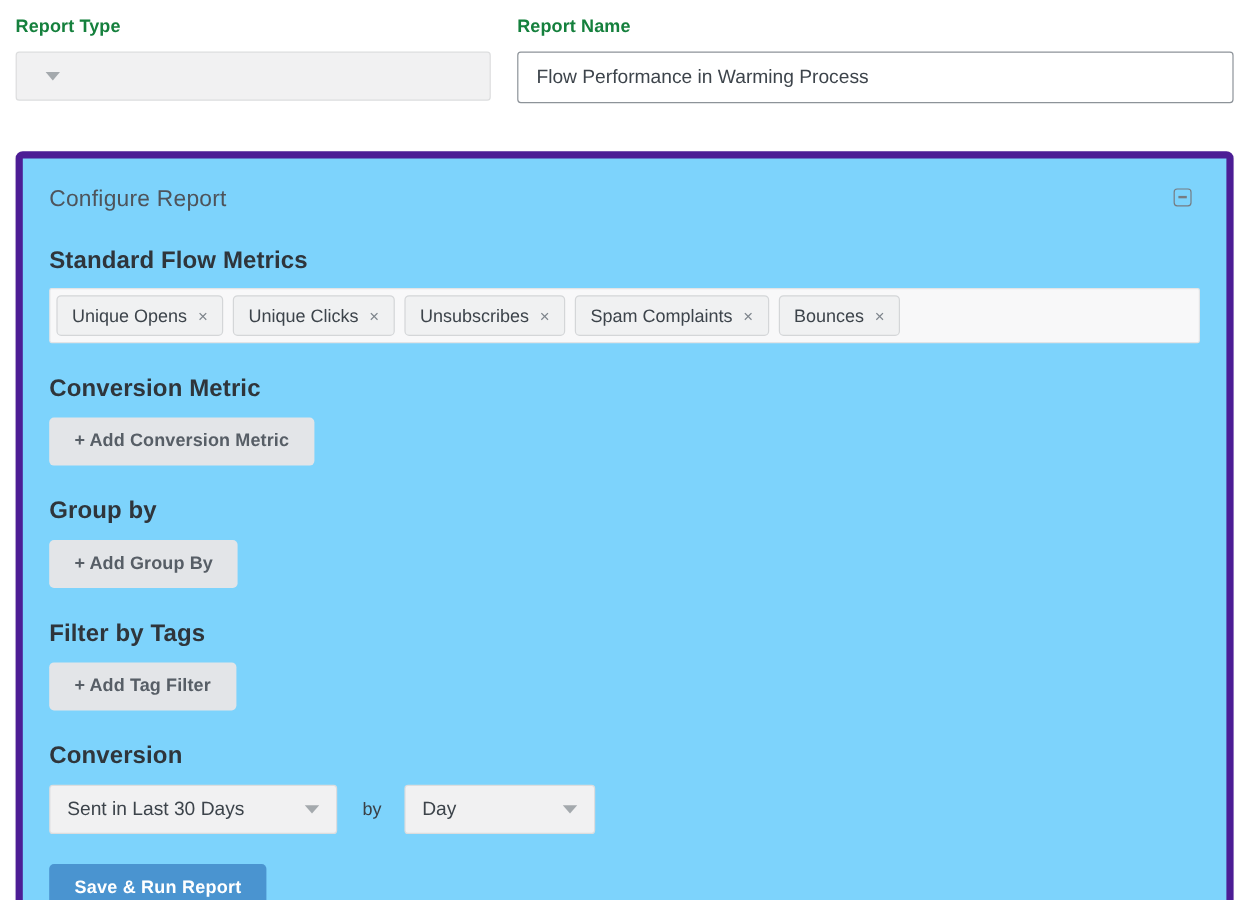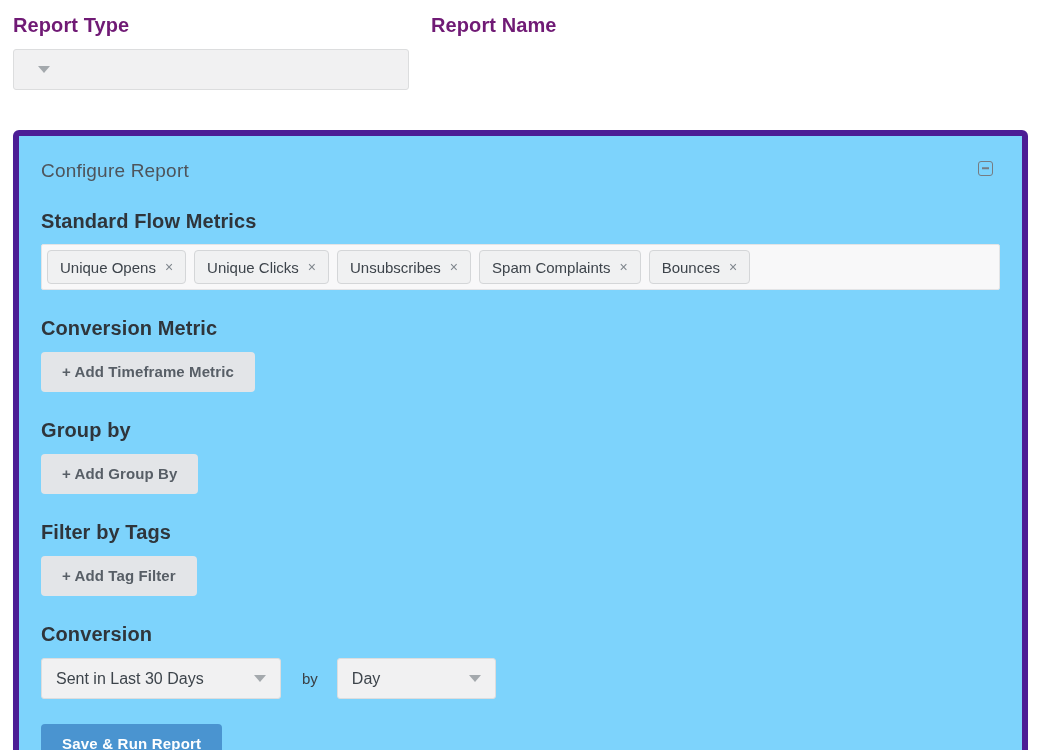--- a/index.html
+++ b/index.html
@@ -6,21 +6,21 @@
   html, body { width: 1042px; height: 750px; background: #ffffff; }
   body {
     font-family: "Liberation Sans", "DejaVu Sans", sans-serif;
     color: #31373d;
   }
   .page { padding: 14px 14px 0 13px; }
 
   
   .top-row { display: flex; gap: 22px; align-items: flex-start; }
   .field-label {
-    font-size: 20px; font-weight: 700; color: #701a75;
+    font-size: 15px; font-weight: 700; color: #15803d;
     margin-bottom: 12px; letter-spacing: .1px;
   }
   .col-type { width: 396px; flex: 0 0 auto; }
   .col-name { flex: 1 1 auto; }
 
   .select {
     height: 41px; background: #f1f1f2; border: 1px solid #dcddde;
     border-radius: 3px; display: flex; align-items: center;
     padding: 0 14px; font-size: 16px; color: #3d444b; cursor: pointer;
     position: relative;
@@ -110,20 +110,21 @@
 
   <div class="top-row">
     <div class="col-type">
       <div class="field-label">Report Type</div>
       <div class="select">
         <span class="caret"></span>
       </div>
     </div>
     <div class="col-name">
       <div class="field-label">Report Name</div>
+      <input class="text-input" type="text" value="Flow Performance in Warming Process" style="">
     </div>
   </div>
 
   <div class="card">
 
     <div class="card-header">
       <div class="card-title">Configure Report</div>
       <div class="collapse-btn">
         <span class="collapse-icon"></span>
       </div>
@@ -149,21 +150,21 @@
         <span class="chip-x">×</span>
       </span>
       <span class="chip">
         <span>Bounces</span>
         <span class="chip-x">×</span>
       </span>
     </div>
 
     
     <div class="section-label">Conversion Metric</div>
-    <button class="add-btn">+ Add Timeframe Metric</button>
+    <button class="add-btn">+ Add Conversion Metric</button>
 
     
     <div class="section-label">Group by</div>
     <button class="add-btn">+ Add Group By</button>
 
     
     <div class="section-label">Filter by Tags</div>
     <button class="add-btn">+ Add Tag Filter</button>
 
     

